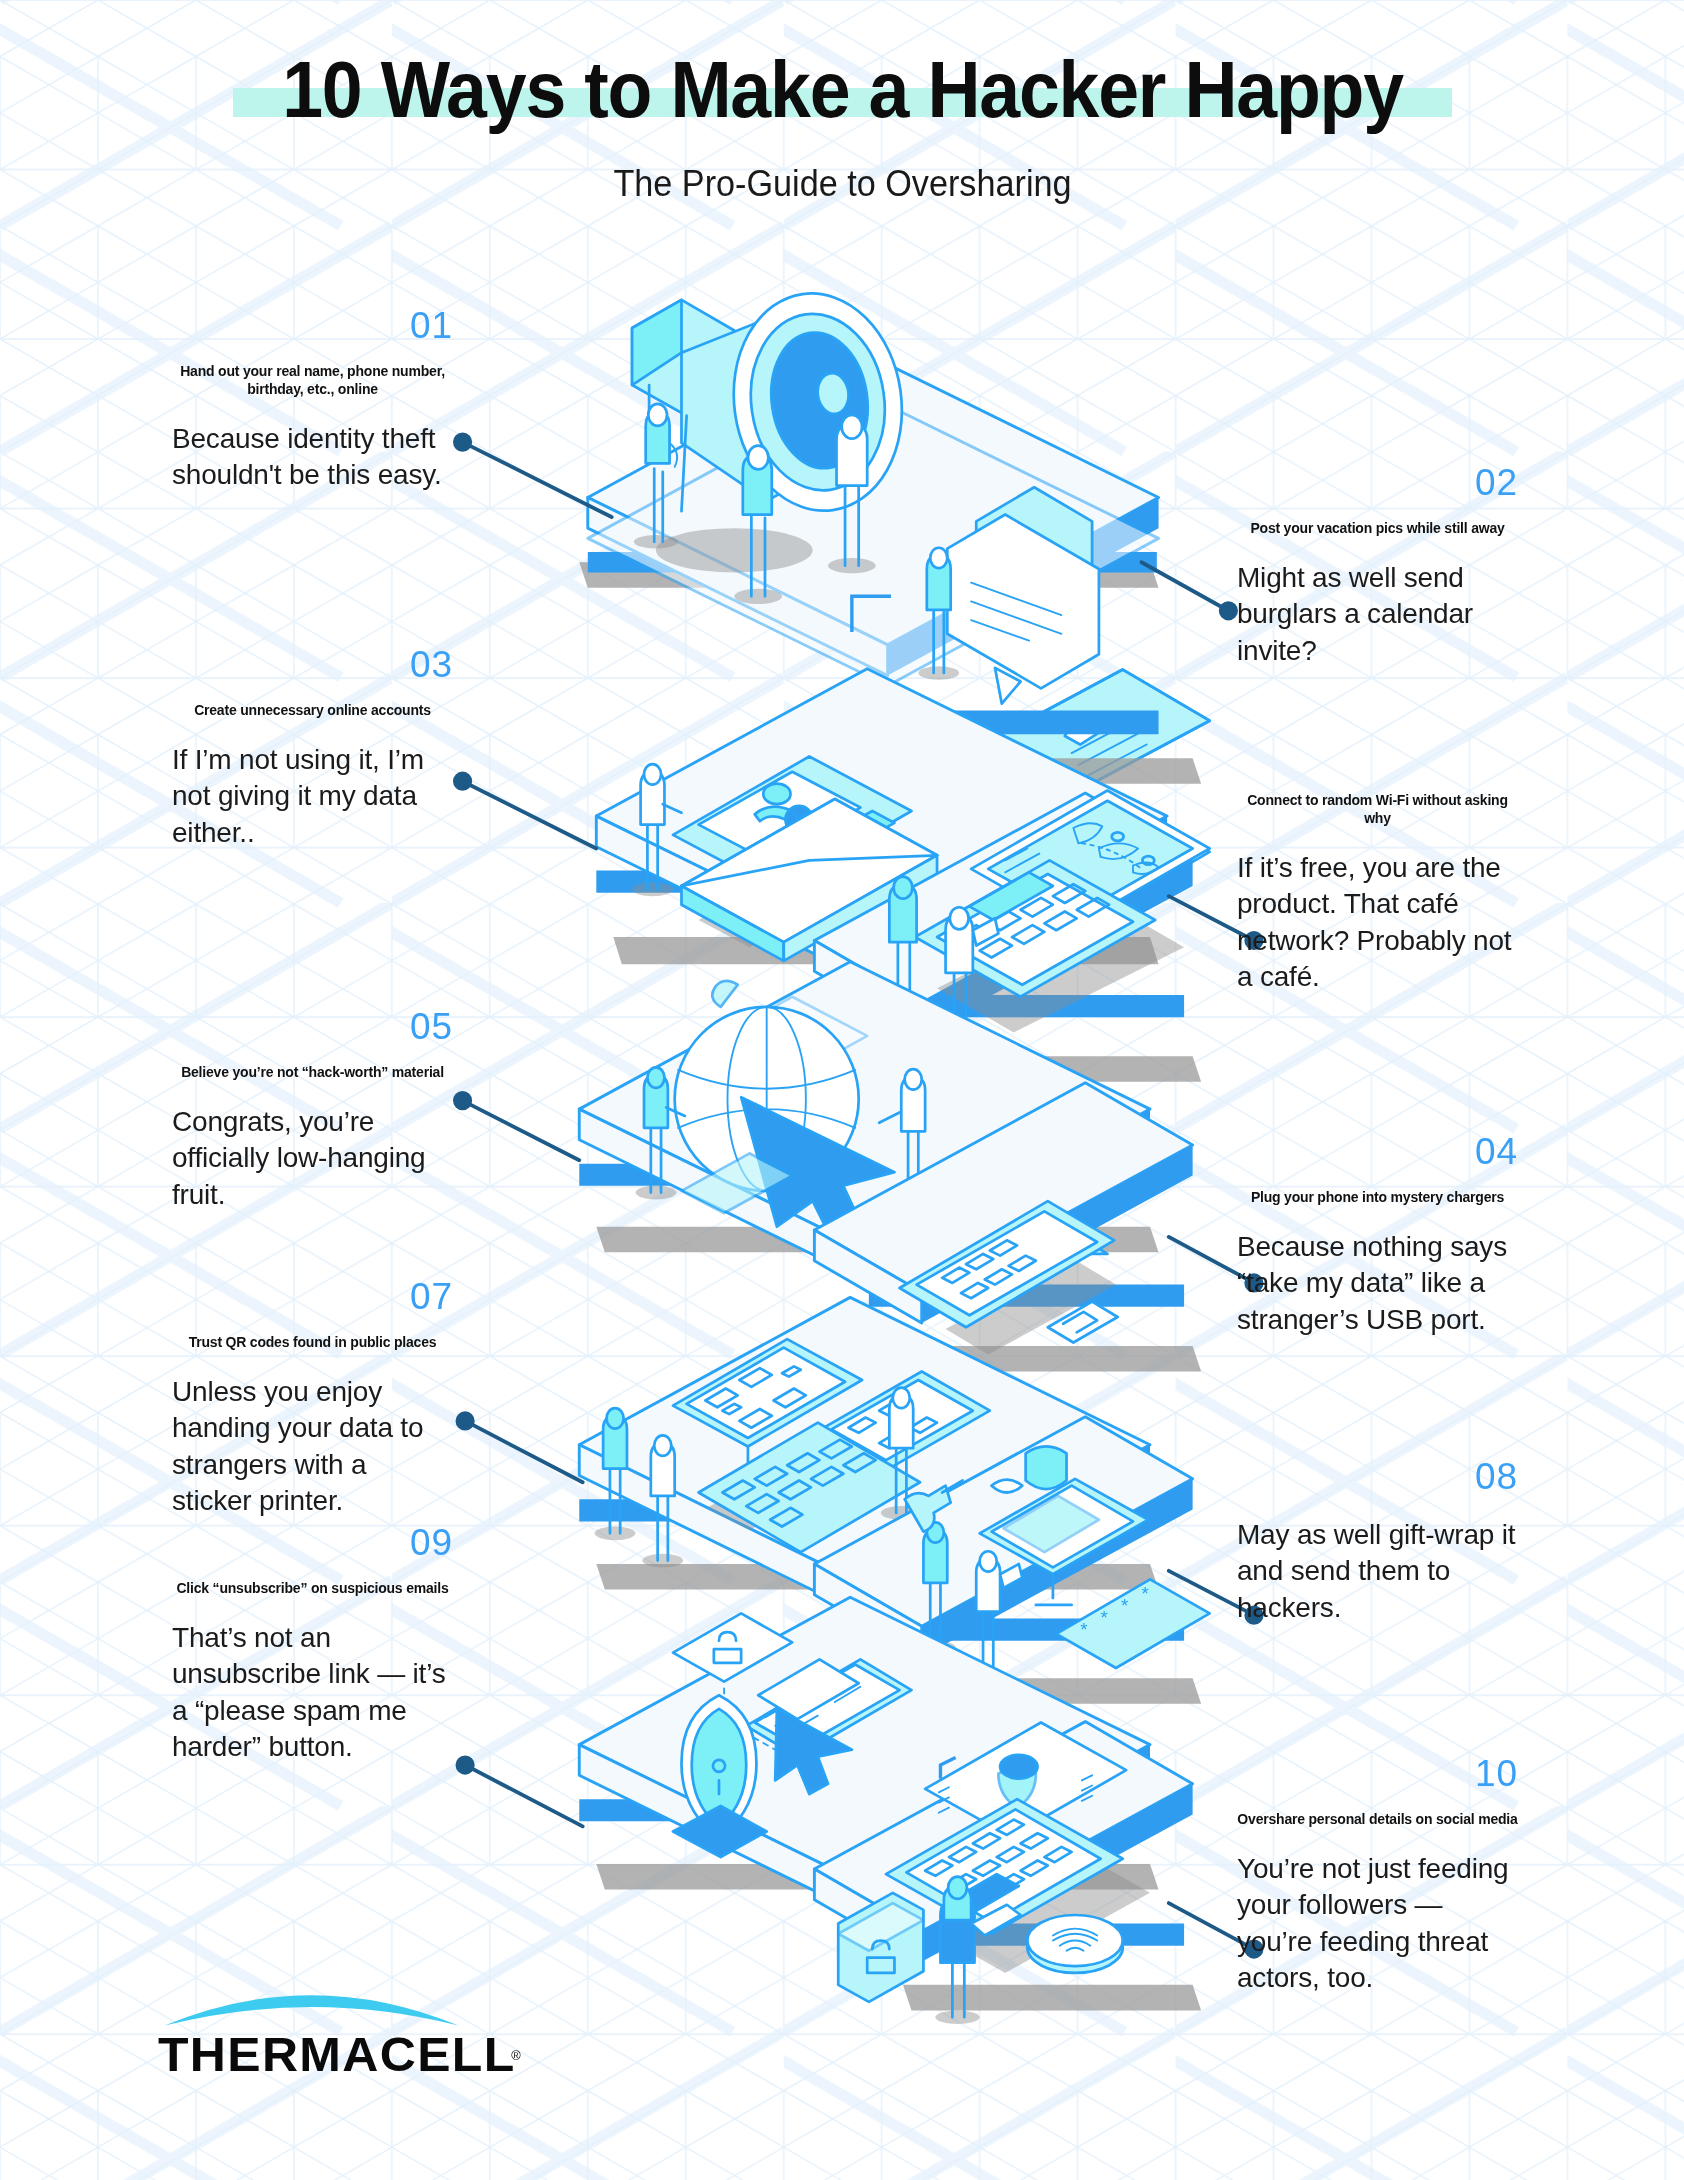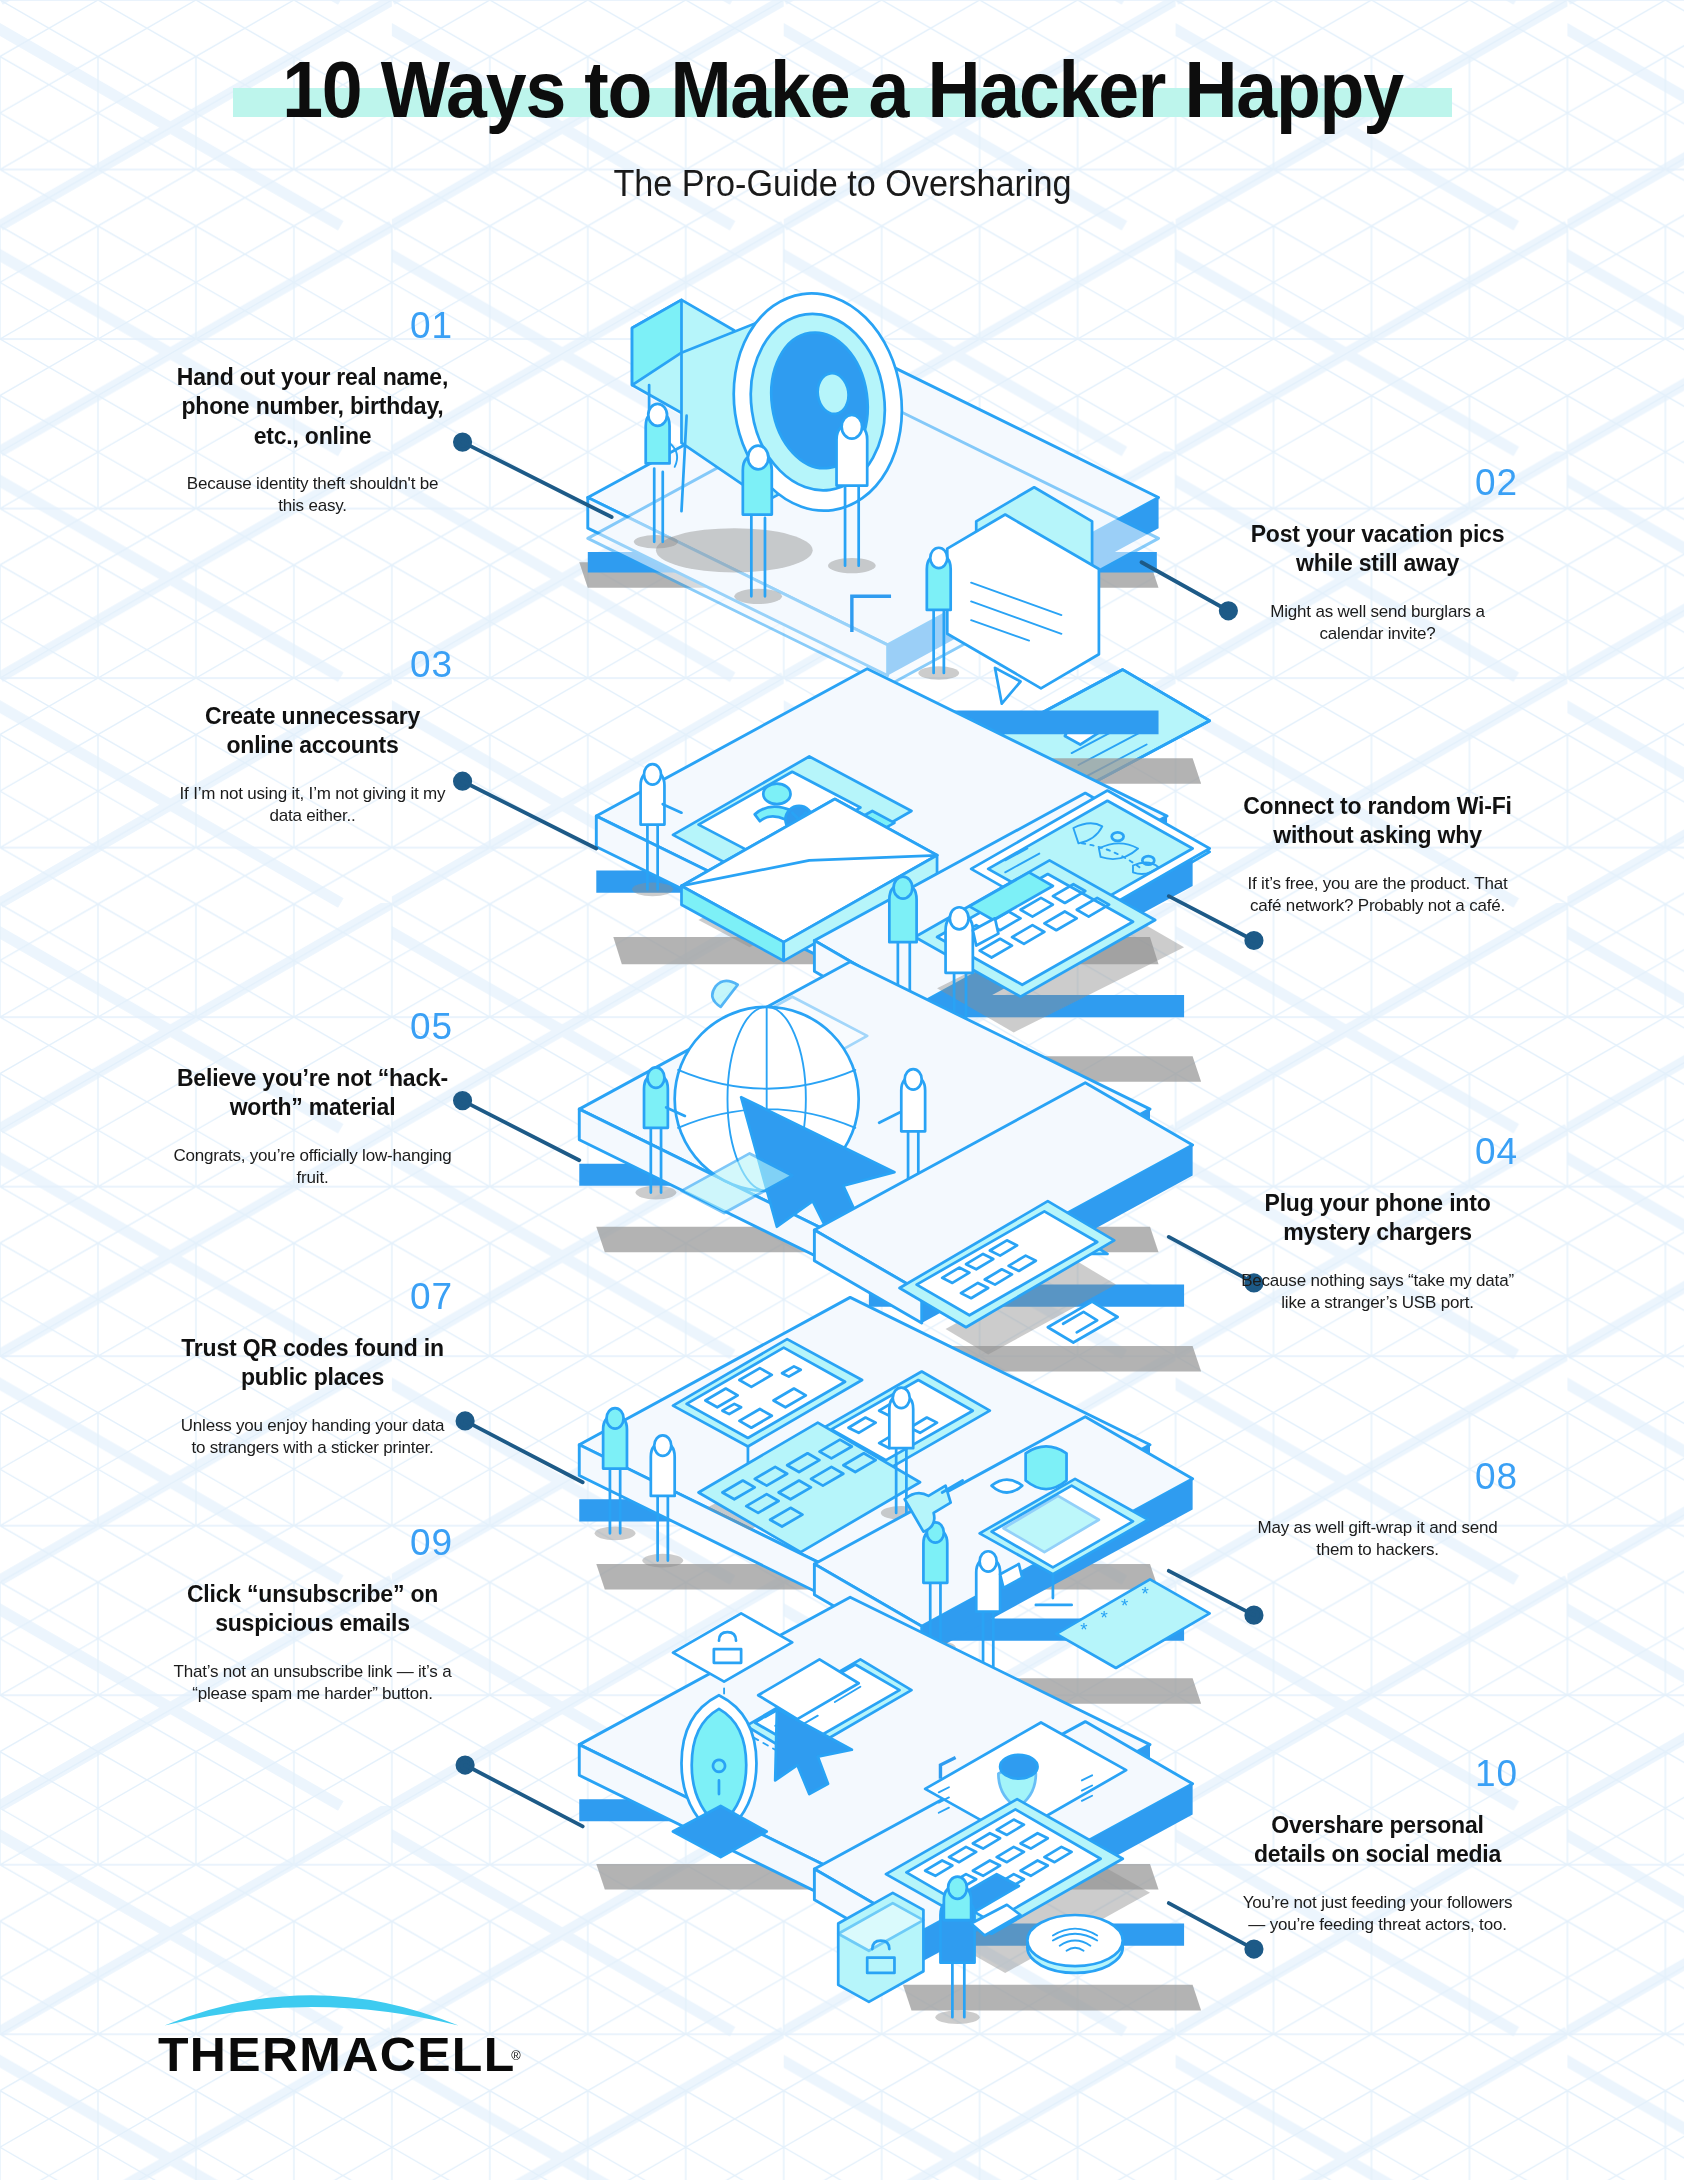--- a/index.html
+++ b/index.html
@@ -32,26 +32,26 @@
     transform:scaleX(0.95);
   }
 
   
   .item { position:absolute; width:281px; z-index:6; }
   .item-num {
     font-size:37px; color:#3aa0f5; font-weight:400; line-height:1;
     letter-spacing:0.9px; text-align:right; margin-bottom:19px;
   }
   .item-head {
-    font-size:23px; font-weight:bold; color:#111; line-height:1.28;
+    font-size:14px; font-weight:bold; color:#111; line-height:1.28;
     text-align:center; letter-spacing:-0.2px;
   }
   .item-body {
-    margin-top:22px; font-size:17px; font-weight:400; color:#1b1b1b;
-    line-height:1.3; text-align:center; letter-spacing:-0.2px;
+    margin-top:22px; font-size:28px; font-weight:400; color:#1b1b1b;
+    line-height:1.3; text-align:left; letter-spacing:-0.2px;
   }
 
   
   #connectors { position:absolute; inset:0; z-index:4; pointer-events:none; }
 
   
   #illustration { position:absolute; inset:0; z-index:3; pointer-events:none; }
 
   
   #logo { position:absolute; left:158px; top:1980px; width:341px; z-index:7; }

